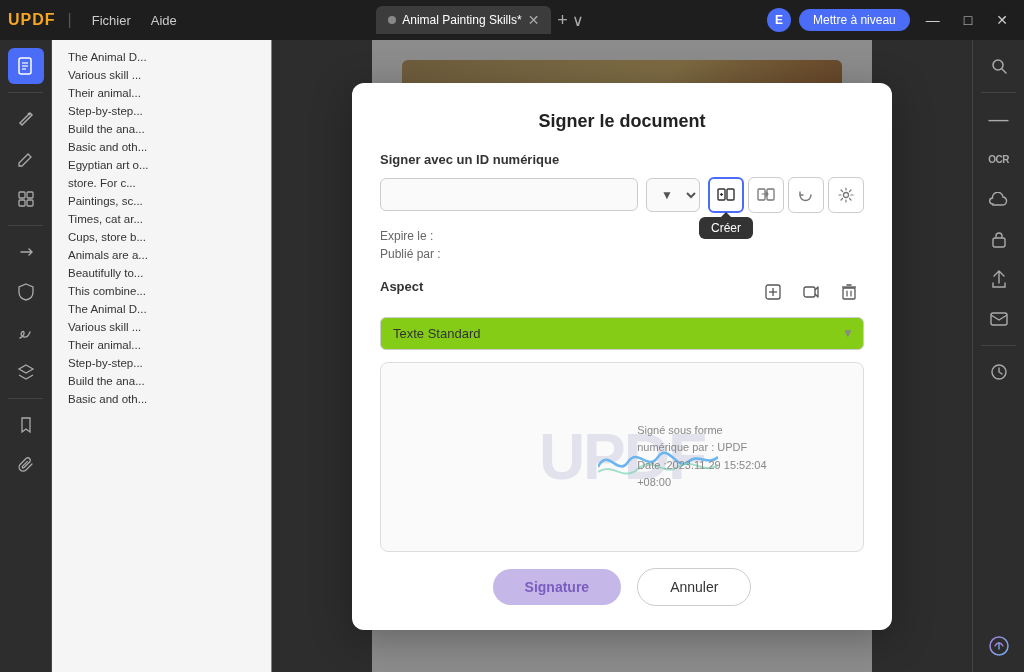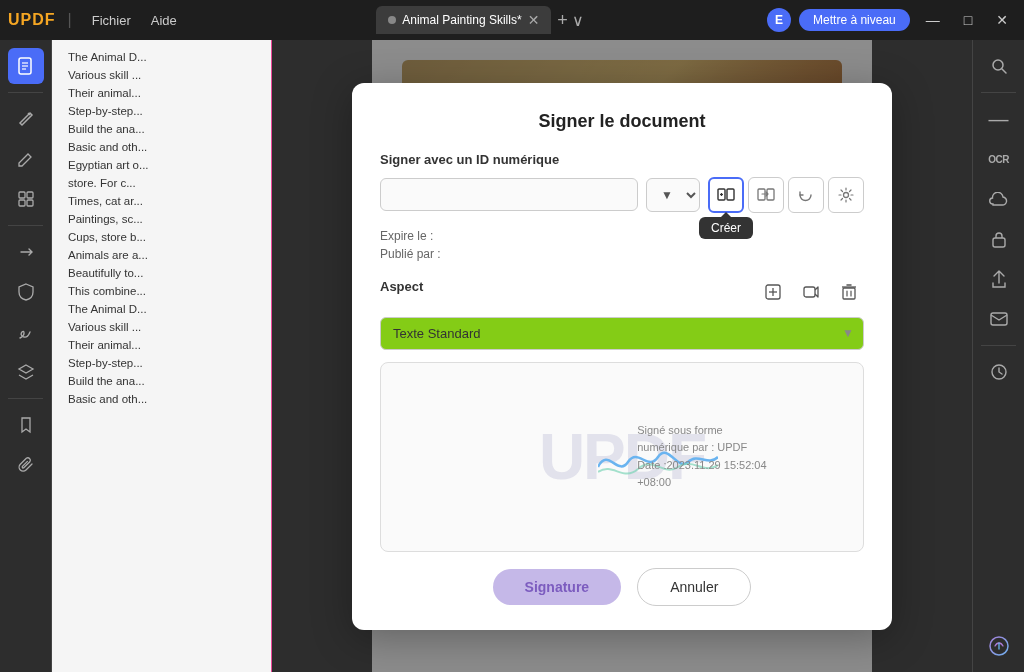--- a/index.html
+++ b/index.html
@@ -259,22 +259,22 @@
 
       <div class="toc-panel">
         <div class="toc-item">The Animal D...</div>
         <div class="toc-item">Various skill ...</div>
         <div class="toc-item">Their animal...</div>
         <div class="toc-item">Step-by-step...</div>
         <div class="toc-item">Build the ana...</div>
         <div class="toc-item">Basic and oth...</div>
         <div class="toc-item">Egyptian art o...</div>
         <div class="toc-item">store. For c...</div>
+        <div class="toc-item">Paintings, sc...</div>
         <div class="toc-item">Times, cat ar...</div>
-        <div class="toc-item">Paintings, sc...</div>
         <div class="toc-item">Cups, store b...</div>
         <div class="toc-item">Animals are a...</div>
         <div class="toc-item">Beautifully to...</div>
         <div class="toc-item">This combine...</div>
         <div class="toc-item">The Animal D...</div>
         <div class="toc-item">Various skill ...</div>
         <div class="toc-item">Their animal...</div>
         <div class="toc-item">Step-by-step...</div>
         <div class="toc-item">Build the ana...</div>
         <div class="toc-item">Basic and oth...</div>

